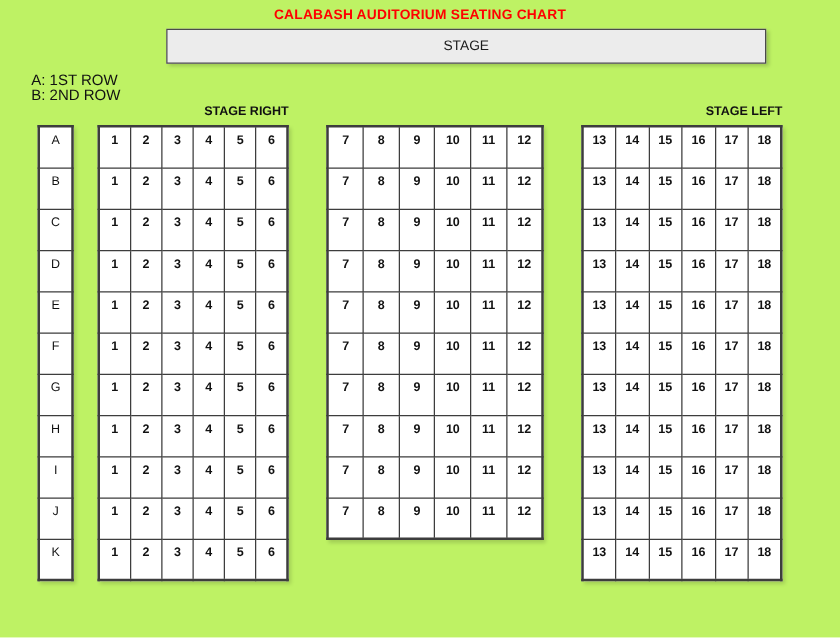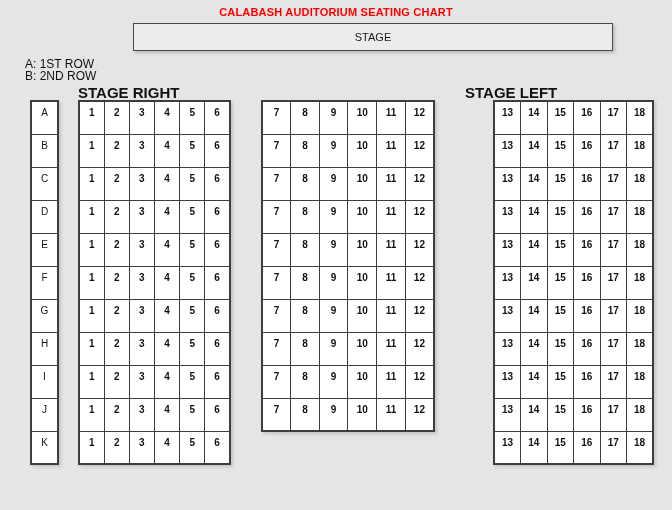--- a/index.html
+++ b/index.html
@@ -1,20 +1,20 @@
 <!DOCTYPE html>
 <html><head>
 <meta charset="utf-8">
 <style>
   html, body { margin: 0; padding: 0; background: #ffffff; }
   .page {
     position: relative;
     width: 672px;
     height: 510px;
-    background: #e5e5e5;
+    background: #bef264;
     font-family: "Liberation Sans", sans-serif;
     color: #1a1a1a;
     overflow: hidden;
   }
   .chart-title {
     position: absolute;
     top: 6px;
     left: 0;
     width: 672px;
     text-align: center;
@@ -45,22 +45,22 @@
     left: 25px;
     top: 58px;
     font-size: 12px;
     line-height: 12px;
     color: #111111;
     white-space: nowrap;
   }
   .section-header {
     position: absolute;
     top: 84px;
-    text-align: left;
-    font-size: 15px;
+    text-align: right;
+    font-size: 10px;
     font-weight: bold;
     color: #111111;
     white-space: nowrap;
   }
   #hdr-stage-right { left: 78px;  width: 153px; }
   #hdr-center      { left: 261px; width: 174px; }
   #hdr-stage-left  { left: 465px; width: 161px; }
 
   table.grid {
     position: absolute;
@@ -79,21 +79,21 @@
     vertical-align: top;
     text-align: center;
     font-size: 10px;
     font-weight: bold;
     color: #111111;
   }
   #row-labels { left: 30px; width: 29px; }
   #row-labels td { font-weight: normal; font-size: 10px; }
   #sec-stage-right { left: 78px;  width: 153px; }
   #sec-center      { left: 261px; width: 174px; }
-  #sec-stage-left  { left: 465px; width: 161px; margin-left: 28px; }
+  #sec-stage-left  { left: 465px; width: 161px; }
 </style>
 </head>
 <body>
 
 <div class="page">
 
   <div class="chart-title">CALABASH AUDITORIUM SEATING CHART</div>
 
   <div class="stage-box">
     <span>STAGE</span>

